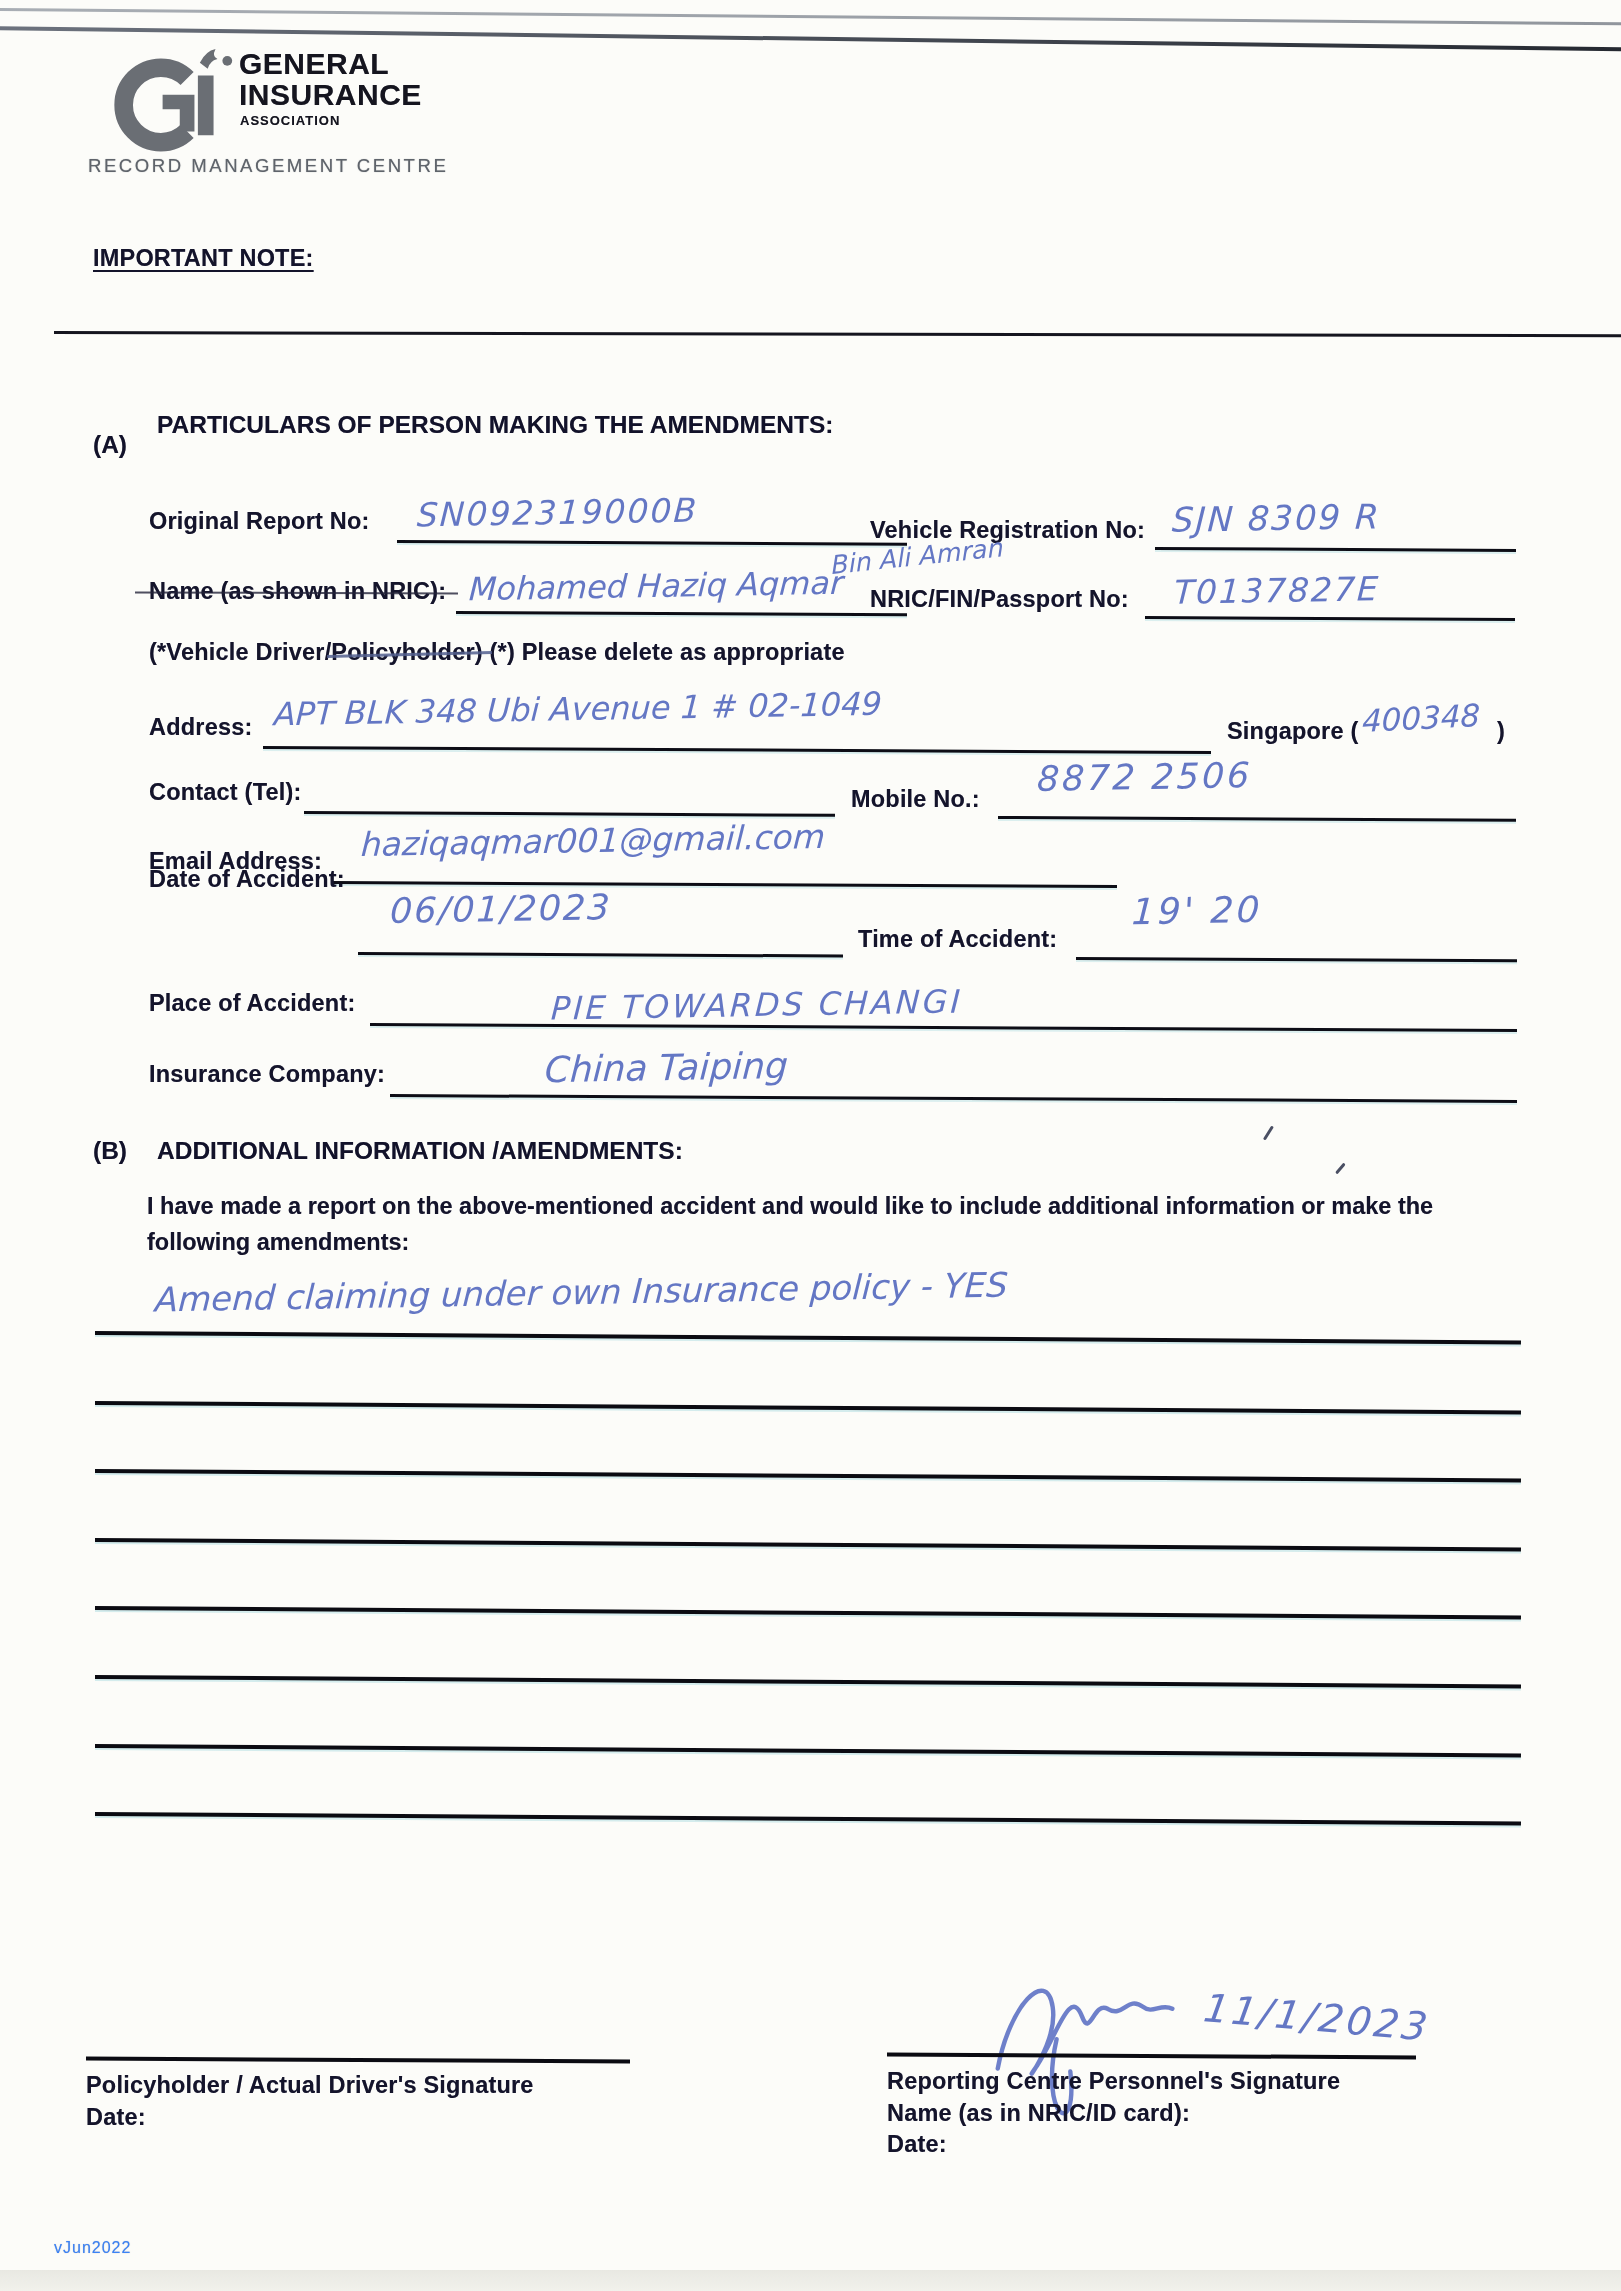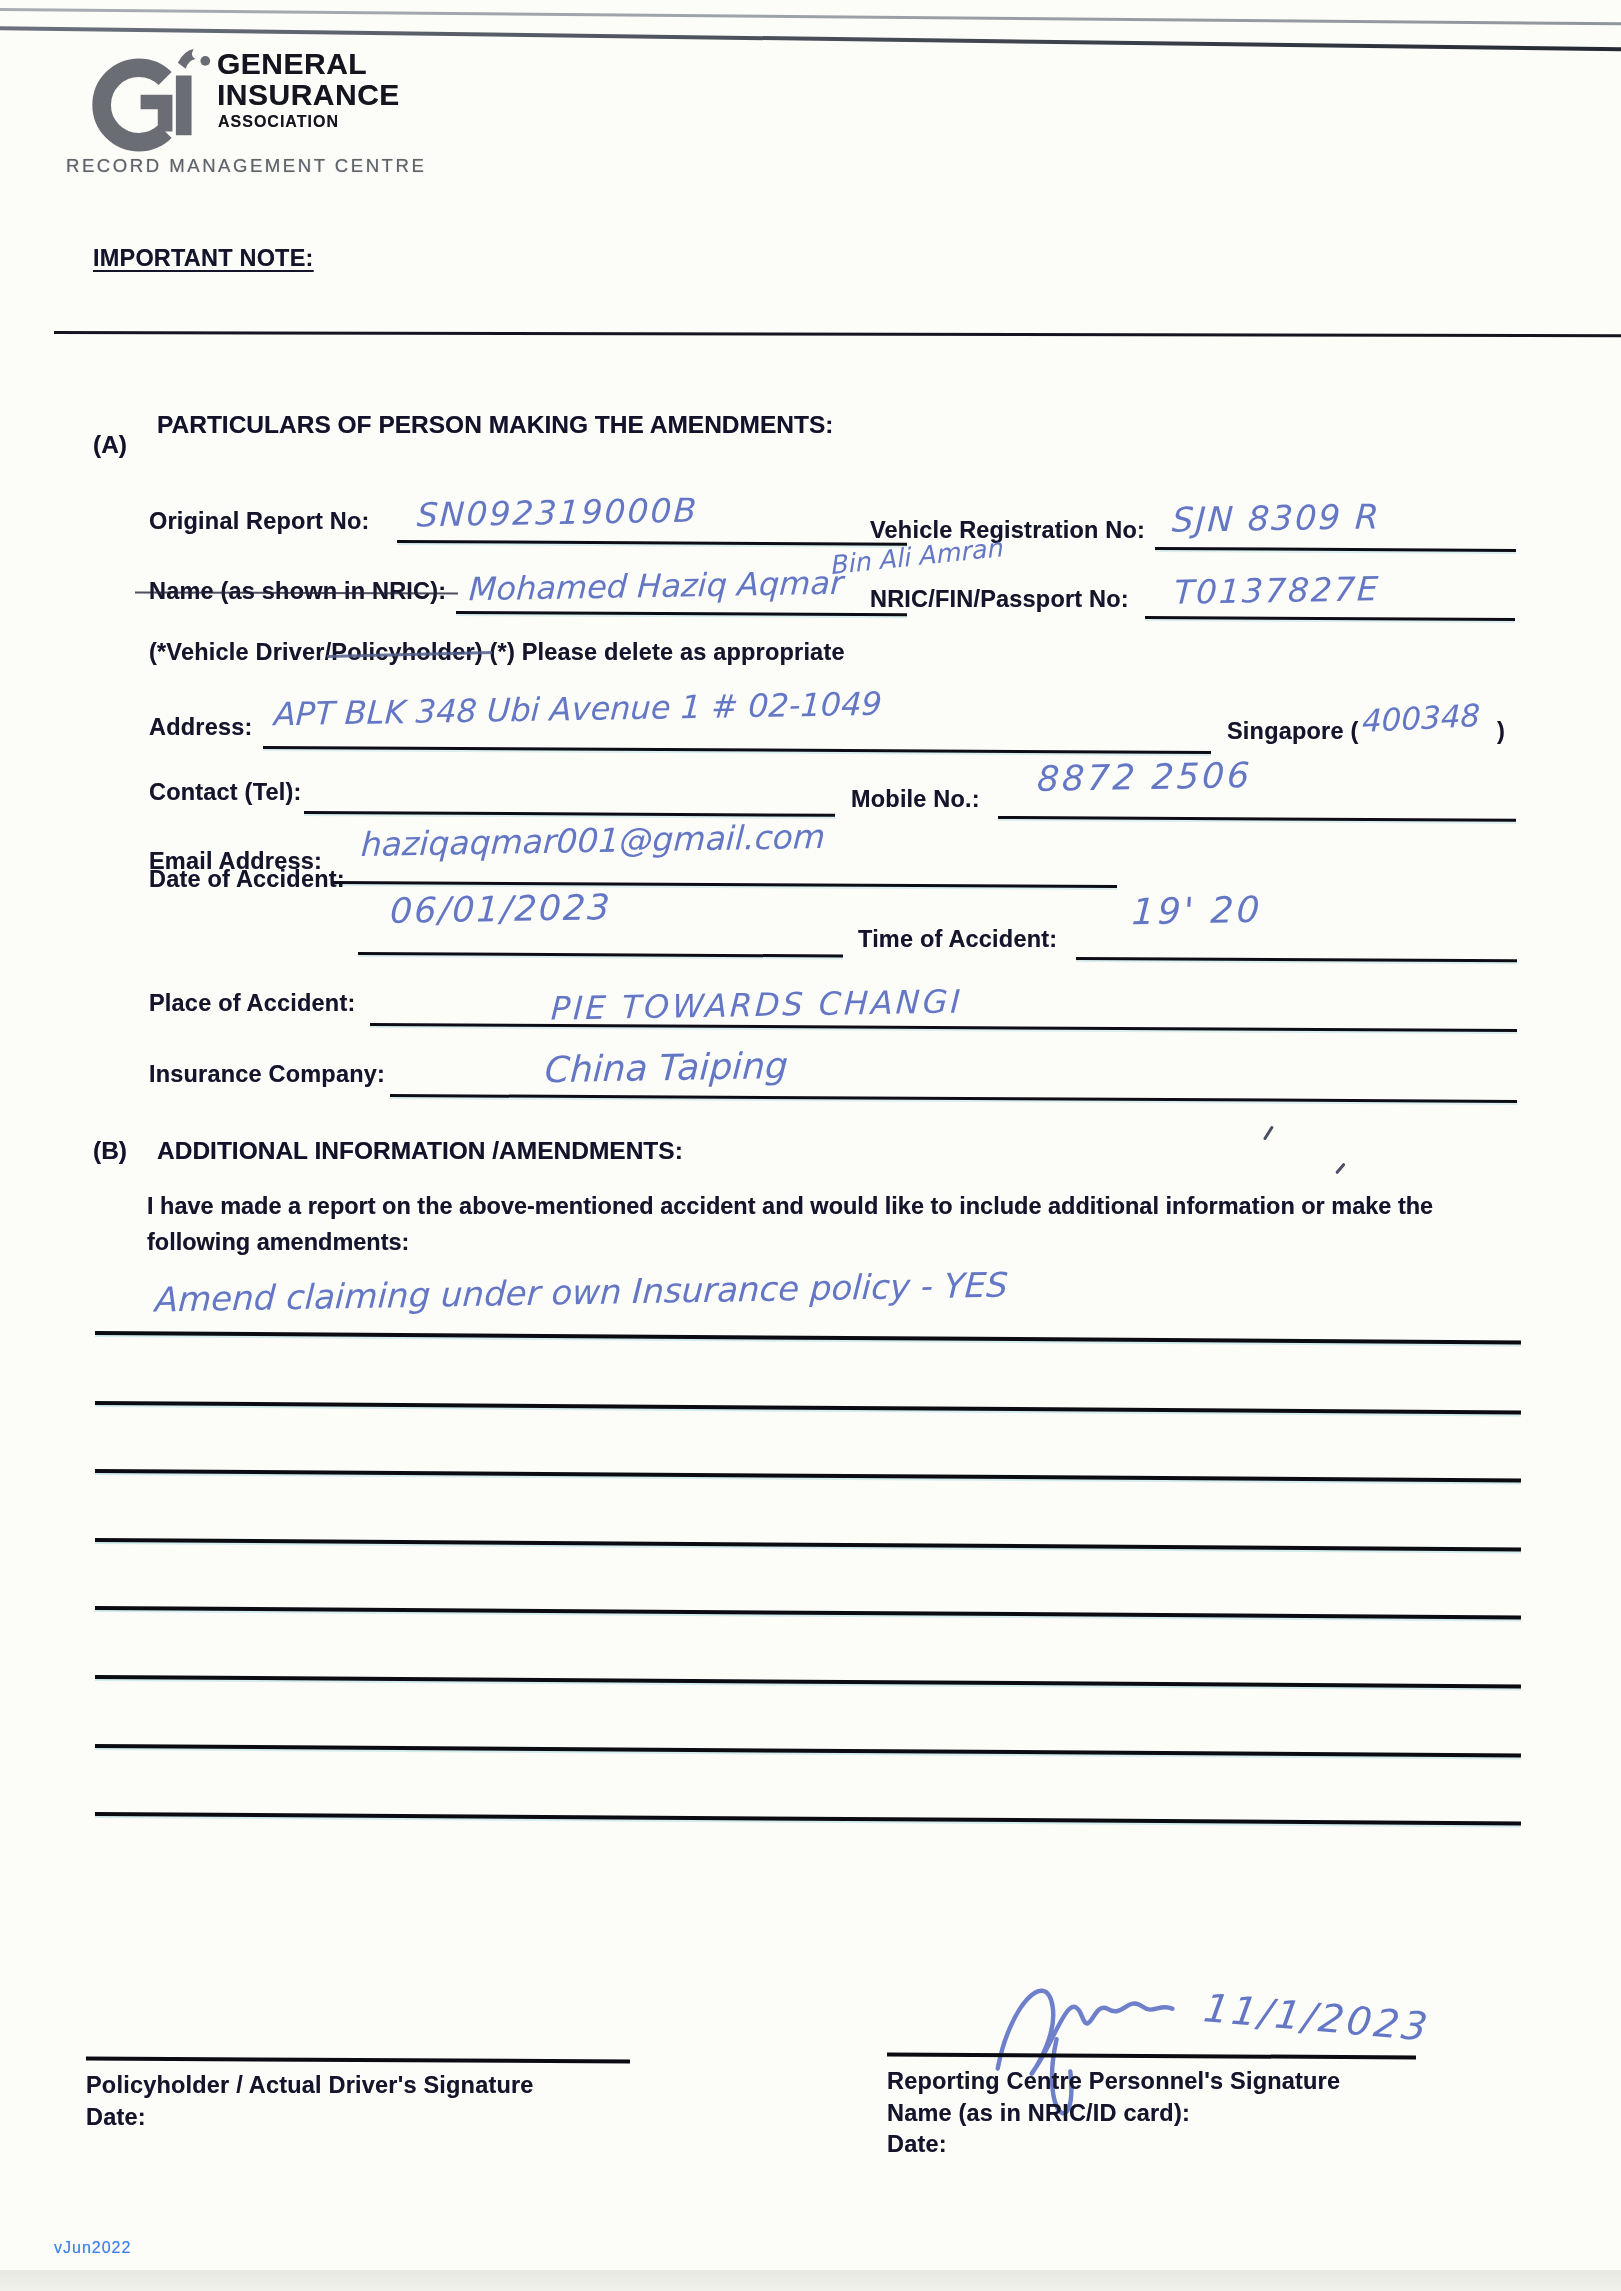--- a/index.html
+++ b/index.html
@@ -28,33 +28,33 @@
   .logo-word{font-weight:700;color:#15151f;line-height:1.02;letter-spacing:0.5px;text-shadow:0 0 0.6px rgba(10,10,25,.5);}
 </style>
 </head>
 <body>
 
 <div class="page">
 
   <div class="artifact-line" style="top:7.8px;height:2.9px;background:linear-gradient(to right,#9aa0a8,#7d838c);transform:rotate(.5deg);opacity:.85;"></div>
   <div class="artifact-line" style="top:25.5px;height:3.9px;background:linear-gradient(to right,#6d737e,#23272f);transform:rotate(.75deg);"></div>
 
-  <div class="abs" style="left:68px;top:39px;width:470px;height:147px;">
+  <div class="abs" style="left:90px;top:39px;width:470px;height:147px;">
     <svg width="147" height="123" viewBox="0 0 150 125" style="position:absolute;left:3.9px;top:2px;opacity:.82;">
       <g fill="none" stroke="#4b4f58" stroke-width="19">
         <path d="M95,38 A38,38 0 1 0 95,92"></path>
         <path d="M95,92 L95,62 L70,62" stroke-width="15"></path>
         <path d="M114,35 L114,96" stroke-width="16"></path>
       </g>
       <path d="M108,22 q6,-12 16,-14 q-4,8 2,10 q-8,2 -10,10 z" fill="#4b4f58"></path>
       <circle cx="136" cy="20" r="5" fill="#4b4f58"></circle>
     </svg>
     <div class="logo-word abs" style="left:149px;top:9.8px;font-size:30px;">GENERAL</div>
     <div class="logo-word abs" style="left:149px;top:41px;font-size:30px;">INSURANCE</div>
-    <div class="logo-word abs" style="left:150px;top:75px;font-size:16px;letter-spacing:1px;">ASSOCIATION</div>
+    <div class="logo-word abs" style="left:150px;top:75px;font-size:13px;letter-spacing:1px;">ASSOCIATION</div>
     <div class="abs" style="left:-2px;top:116px;font-size:18.6px;color:#5f646b;letter-spacing:2.5px;white-space:nowrap;text-shadow:0 0 1px rgba(95,100,107,.6);">RECORD MANAGEMENT CENTRE</div>
   </div>
 
   <div class="abs lbl note-underline" style="left:93px;top:245px;text-align:right;">IMPORTANT NOTE:</div>
   <div class="abs" style="left:54px;top:331px;width:1567px;height:2.9px;background:#15151f;transform:rotate(.12deg);transform-origin:left center;"></div>
 
 
   <div class="abs heading" style="left:93px;top:431px;">(A)</div>
   <div class="abs heading" style="left:157px;top:411px;text-align:center;">PARTICULARS OF PERSON MAKING THE AMENDMENTS:</div>
 

